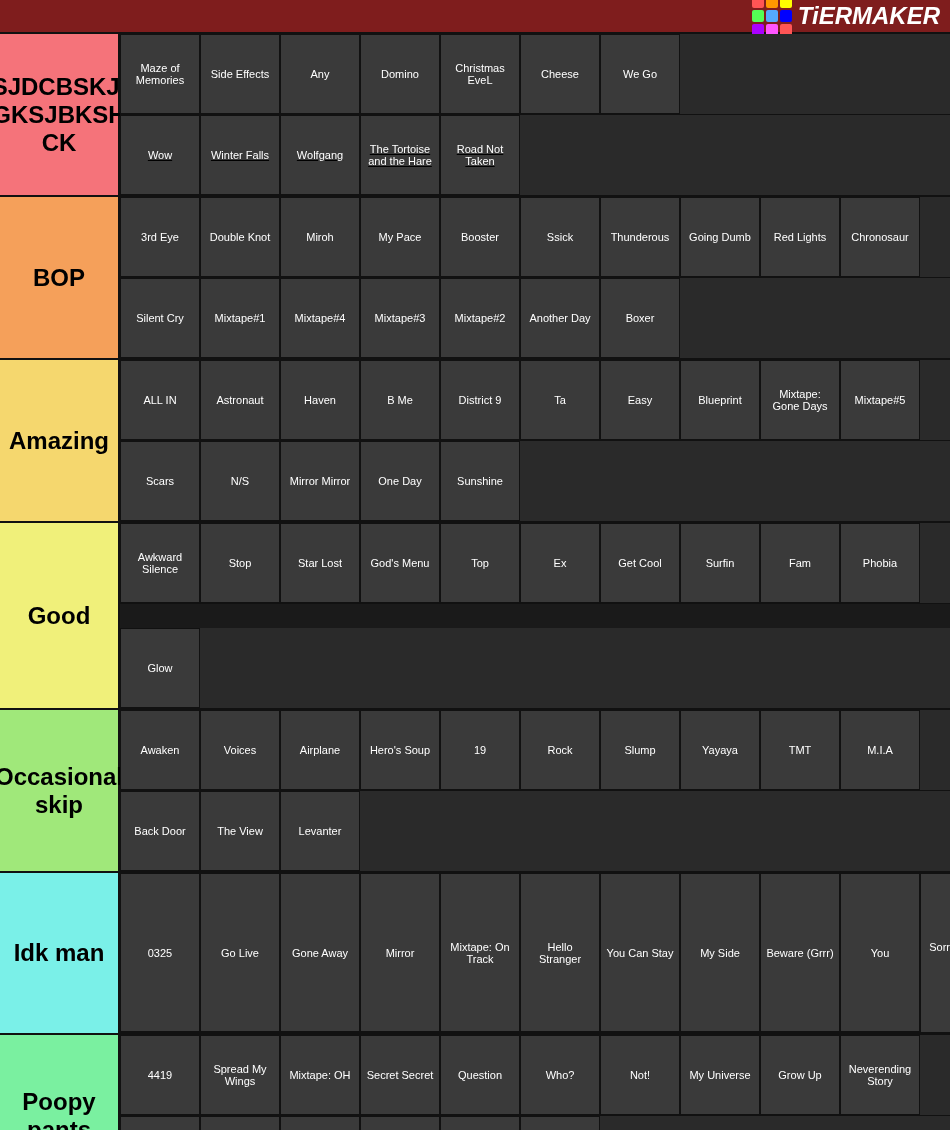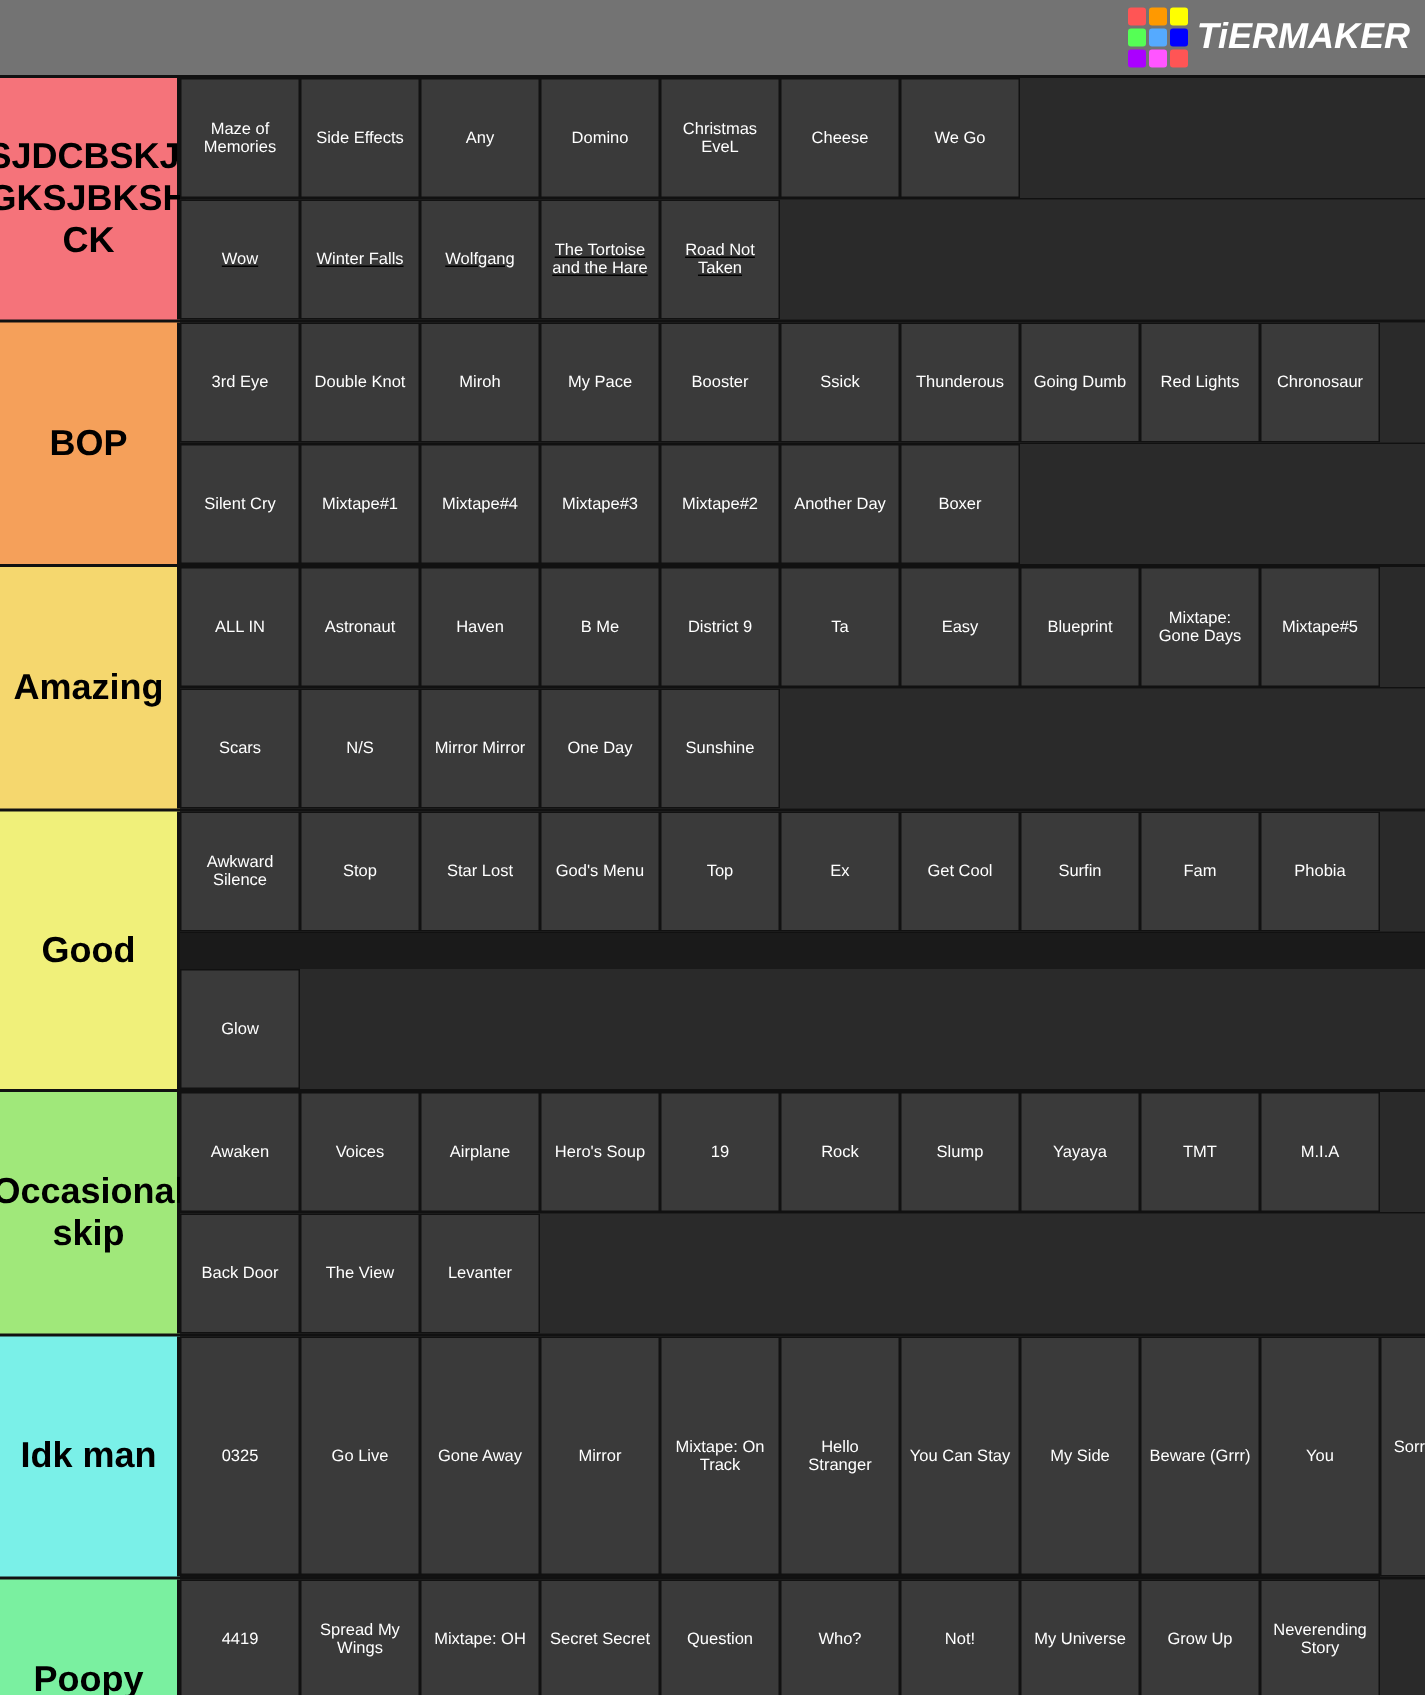--- a/index.html
+++ b/index.html
@@ -33,23 +33,23 @@
       font-size: 11px;
       color: #fff;
       padding: 4px;
       cursor: pointer;
       word-break: break-word;
     }
     
     .header-row {
       display: flex;
       width: 100%;
-      background: #737373;
+      background: #7f1d1d;
       border-bottom: 2px solid #111;
-      height: 52px;
+      height: 34px;
     }
     
     .header-brand {
       margin-left: auto;
       display: flex;
       align-items: center;
       padding-right: 10px;
     }
     
     .tiermaker-logo {

